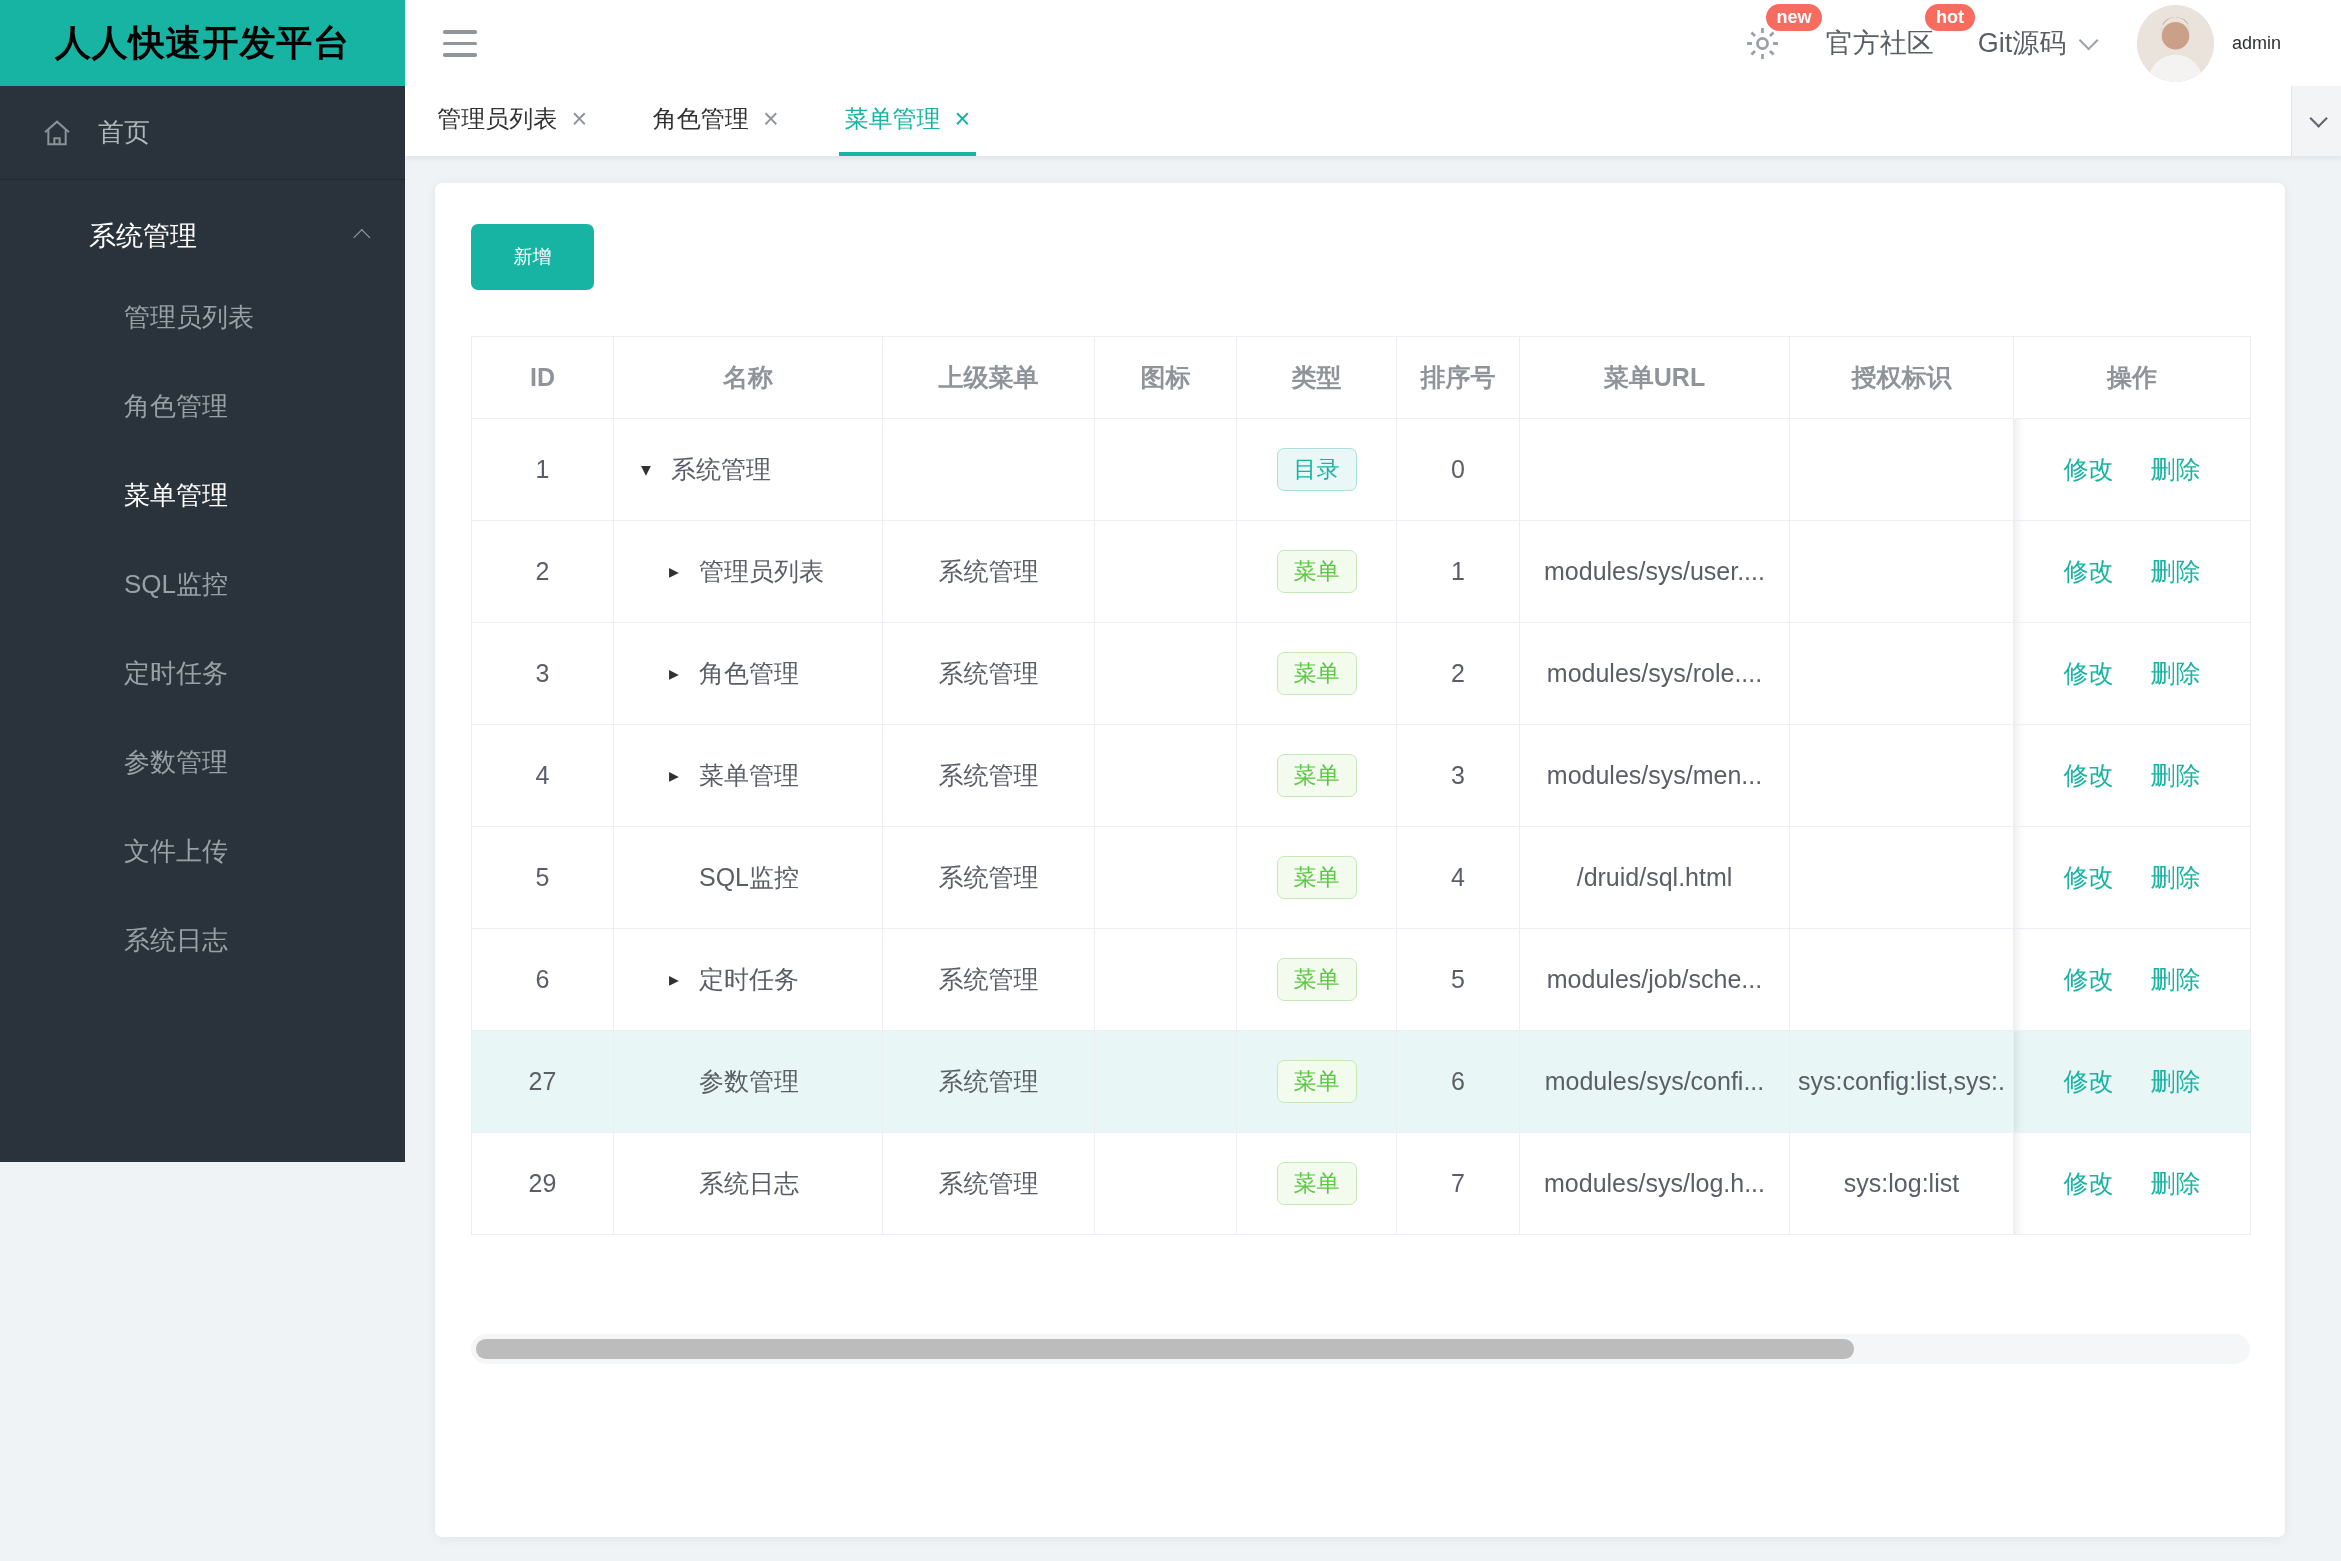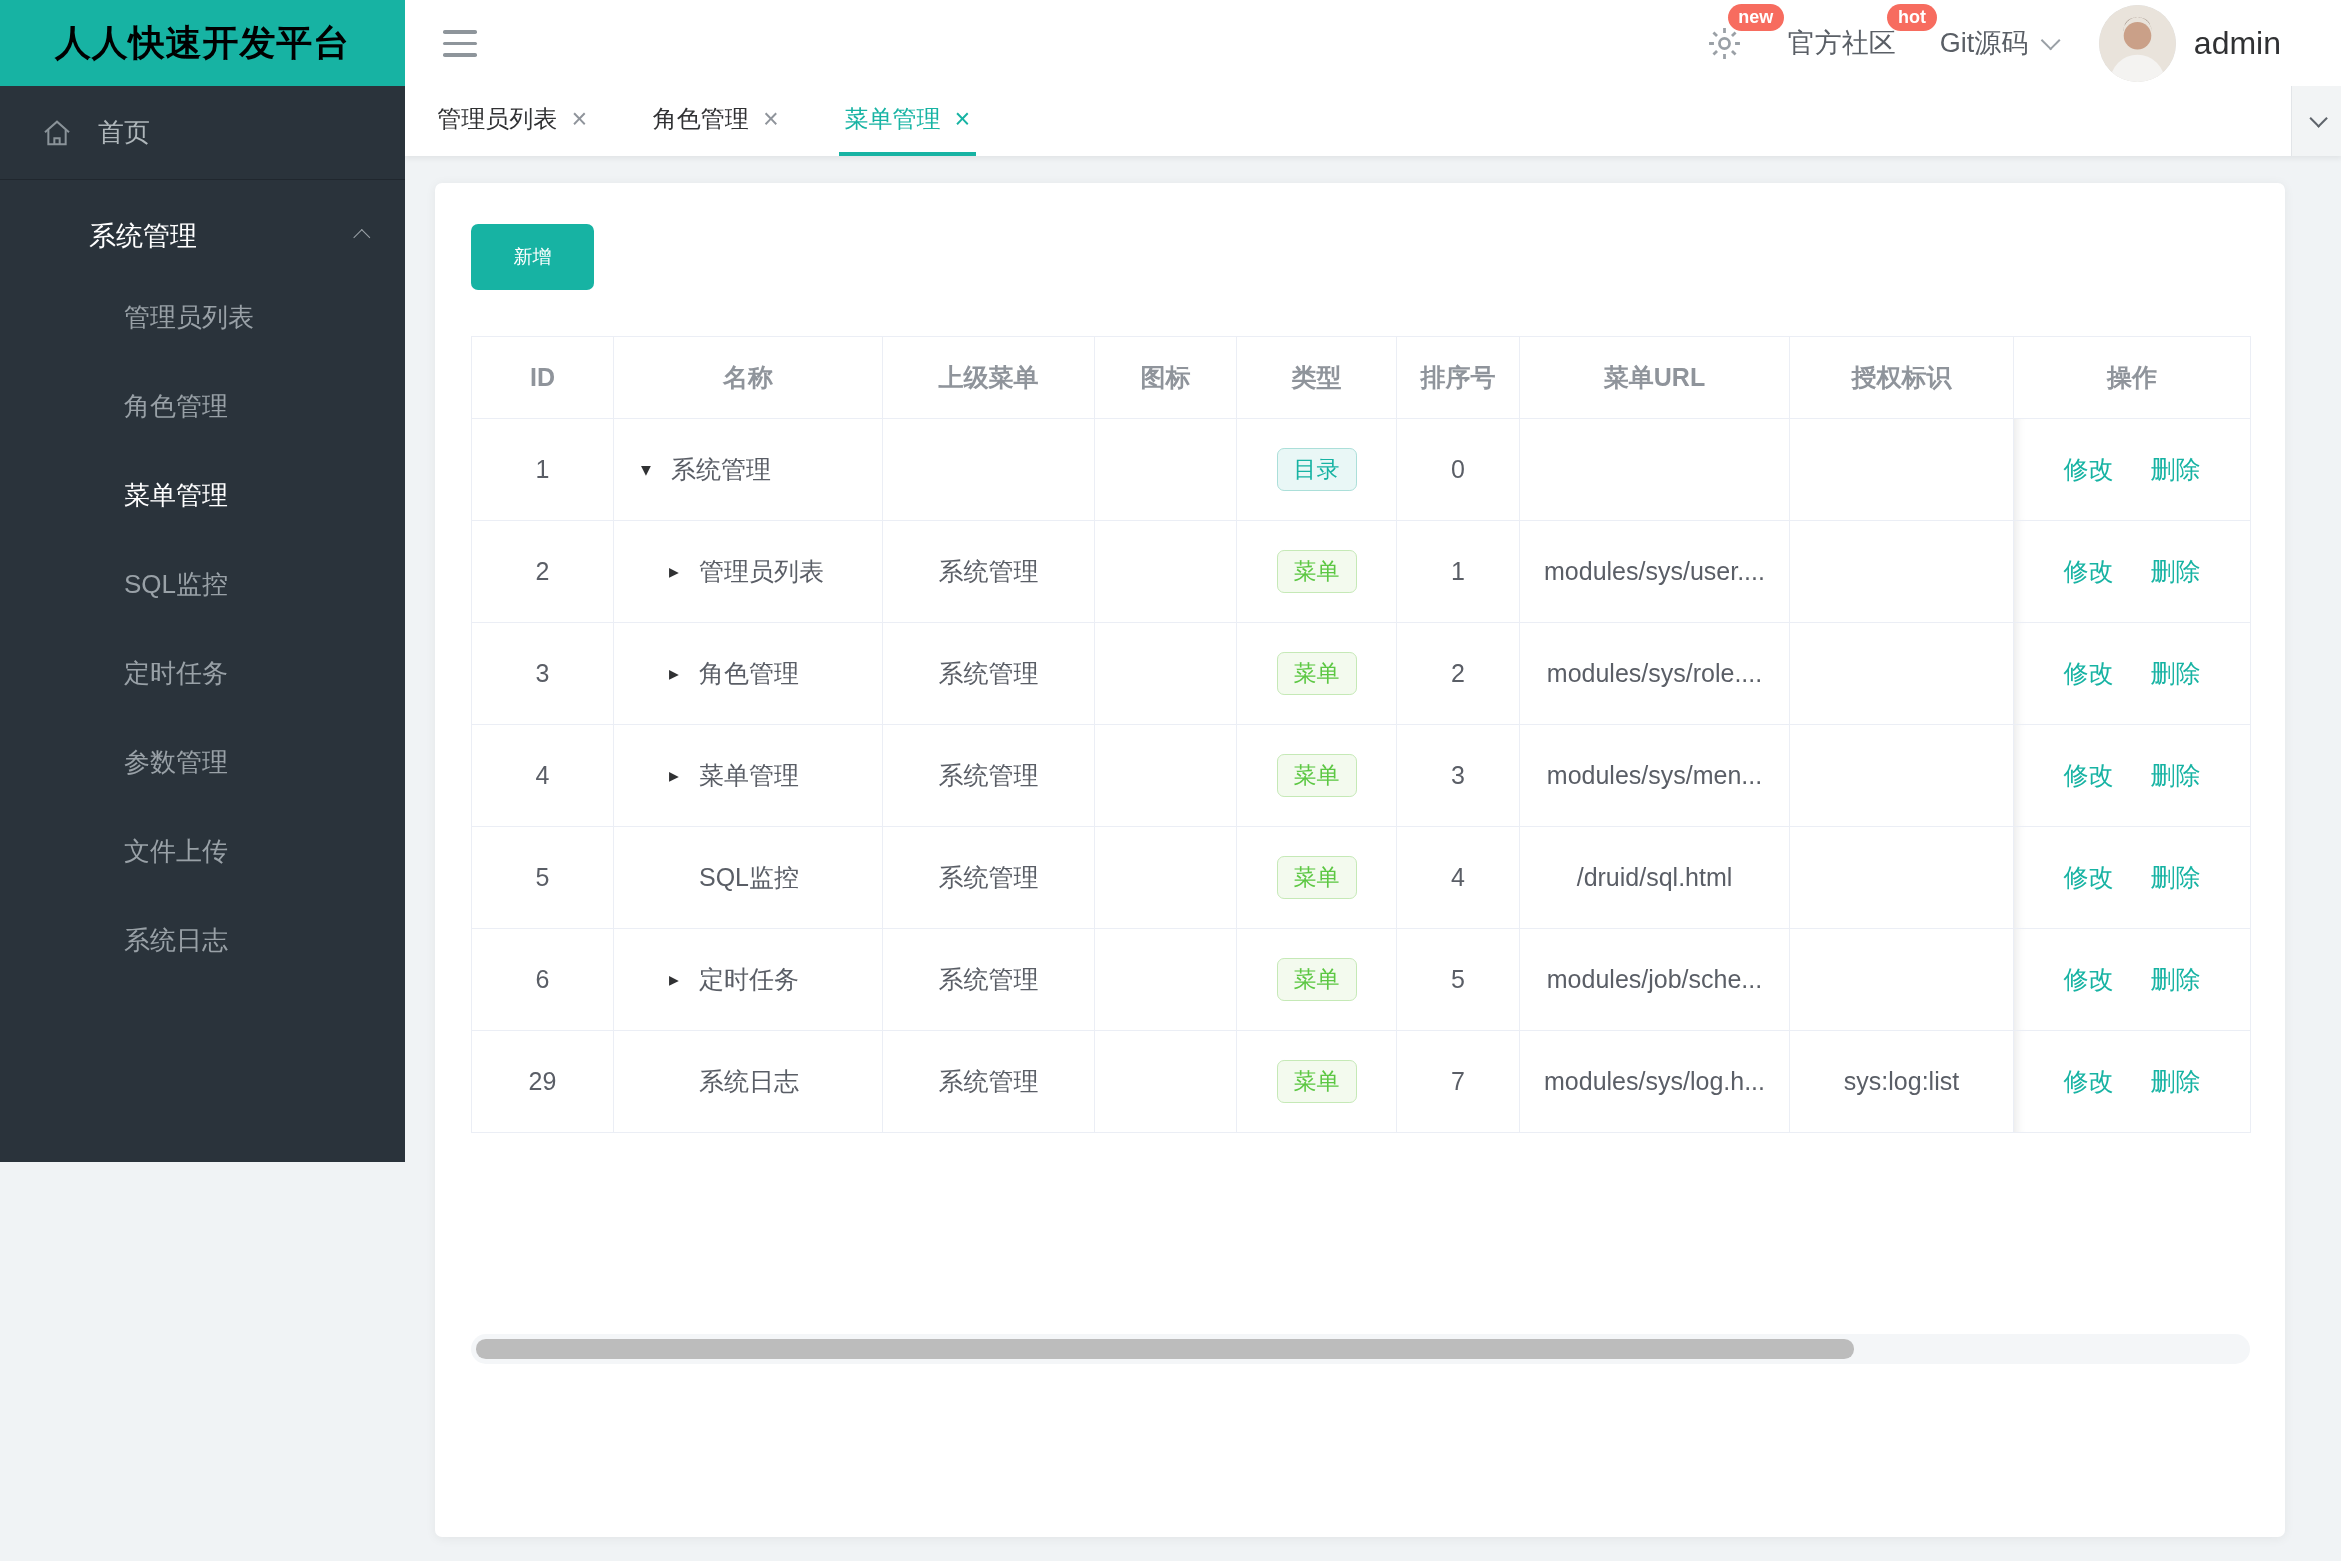--- a/index.html
+++ b/index.html
@@ -26,21 +26,21 @@
   .gear{width:39px;height:39px;color:#9aa0a6;display:inline-block;}
   .gear svg{width:39px;height:39px;}
   .pill{position:absolute;top:-19.6px;left:23px;background:var(--badge-red);color:#fff;font-size:18px;
         line-height:18px;padding:4.5px 10.7px;border-radius:14.2px;font-weight:bold;}
   .community .pill{left:auto;right:-41px;top:-21.4px;}
   .git .chev-down{margin-left:12.5px;}
   .chev-down{display:inline-block;width:14.2px;height:14.2px;border-right:2.7px solid #9aa0a6;
              border-bottom:2.7px solid #9aa0a6;transform:rotate(45deg) translateY(-3.6px);}
   .avatar{width:77px;height:77px;border-radius:50%;overflow:hidden;display:inline-block;background:#ddd;}
   .avatar svg{width:77px;height:77px;display:block;}
-  .uname{margin-left:18px;font-size:32px;color:#303133;}
+  .uname{margin-left:18px;font-size:18px;color:#303133;}
   
   .sidebar{position:absolute;top:86px;left:0;width:405px;height:1076px;background:var(--sidebar-bg);z-index:20;}
   .side-home{height:94px;display:flex;align-items:center;border-bottom:1.8px solid rgba(0,0,0,0.22);
              color:#aeb6ba;font-size:26px;cursor:pointer;}
   .home-icon{width:32px;height:32px;margin:0 25px 0 41px;color:#8a9399;}
   .home-icon svg{width:32px;height:32px;}
   .side-group{height:73px;margin-top:19.6px;display:flex;align-items:center;color:#fff;font-size:27px;
               padding-left:89px;position:relative;cursor:pointer;}
   .chev-up{position:absolute;right:37px;top:32px;width:11.6px;height:11.6px;border-right:1.8px solid #9aa1a7;
            border-bottom:1.8px solid #9aa1a7;transform:rotate(-135deg);}
@@ -330,20 +330,39 @@
     <td class="c-icon"></td>
     <td class="c-type"><span class="tag menu">菜单</span></td>
     <td class="c-order">5</td>
     <td class="c-url">modules/job/sche...</td>
     <td class="c-perms"></td>
     <td class="c-ops">
       <a class="op edit">修改</a>
       <a class="op del">删除</a>
     </td>
   </tr>
+          <tr class="highlight">
+    <td class="c-id">27</td>
+    <td class="c-name">
+      <div class="c-name-wrap lvl1">
+        <span class="tree-arrow"></span>
+        <span class="nm">参数管理</span>
+      </div>
+    </td>
+    <td class="c-parent">系统管理</td>
+    <td class="c-icon"></td>
+    <td class="c-type"><span class="tag menu">菜单</span></td>
+    <td class="c-order">6</td>
+    <td class="c-url">modules/sys/confi...</td>
+    <td class="c-perms">sys:config:list,sys:.</td>
+    <td class="c-ops">
+      <a class="op edit">修改</a>
+      <a class="op del">删除</a>
+    </td>
+  </tr>
           <tr>
     <td class="c-id">29</td>
     <td class="c-name">
       <div class="c-name-wrap lvl1">
         <span class="tree-arrow"></span>
         <span class="nm">系统日志</span>
       </div>
     </td>
     <td class="c-parent">系统管理</td>
     <td class="c-icon"></td>

